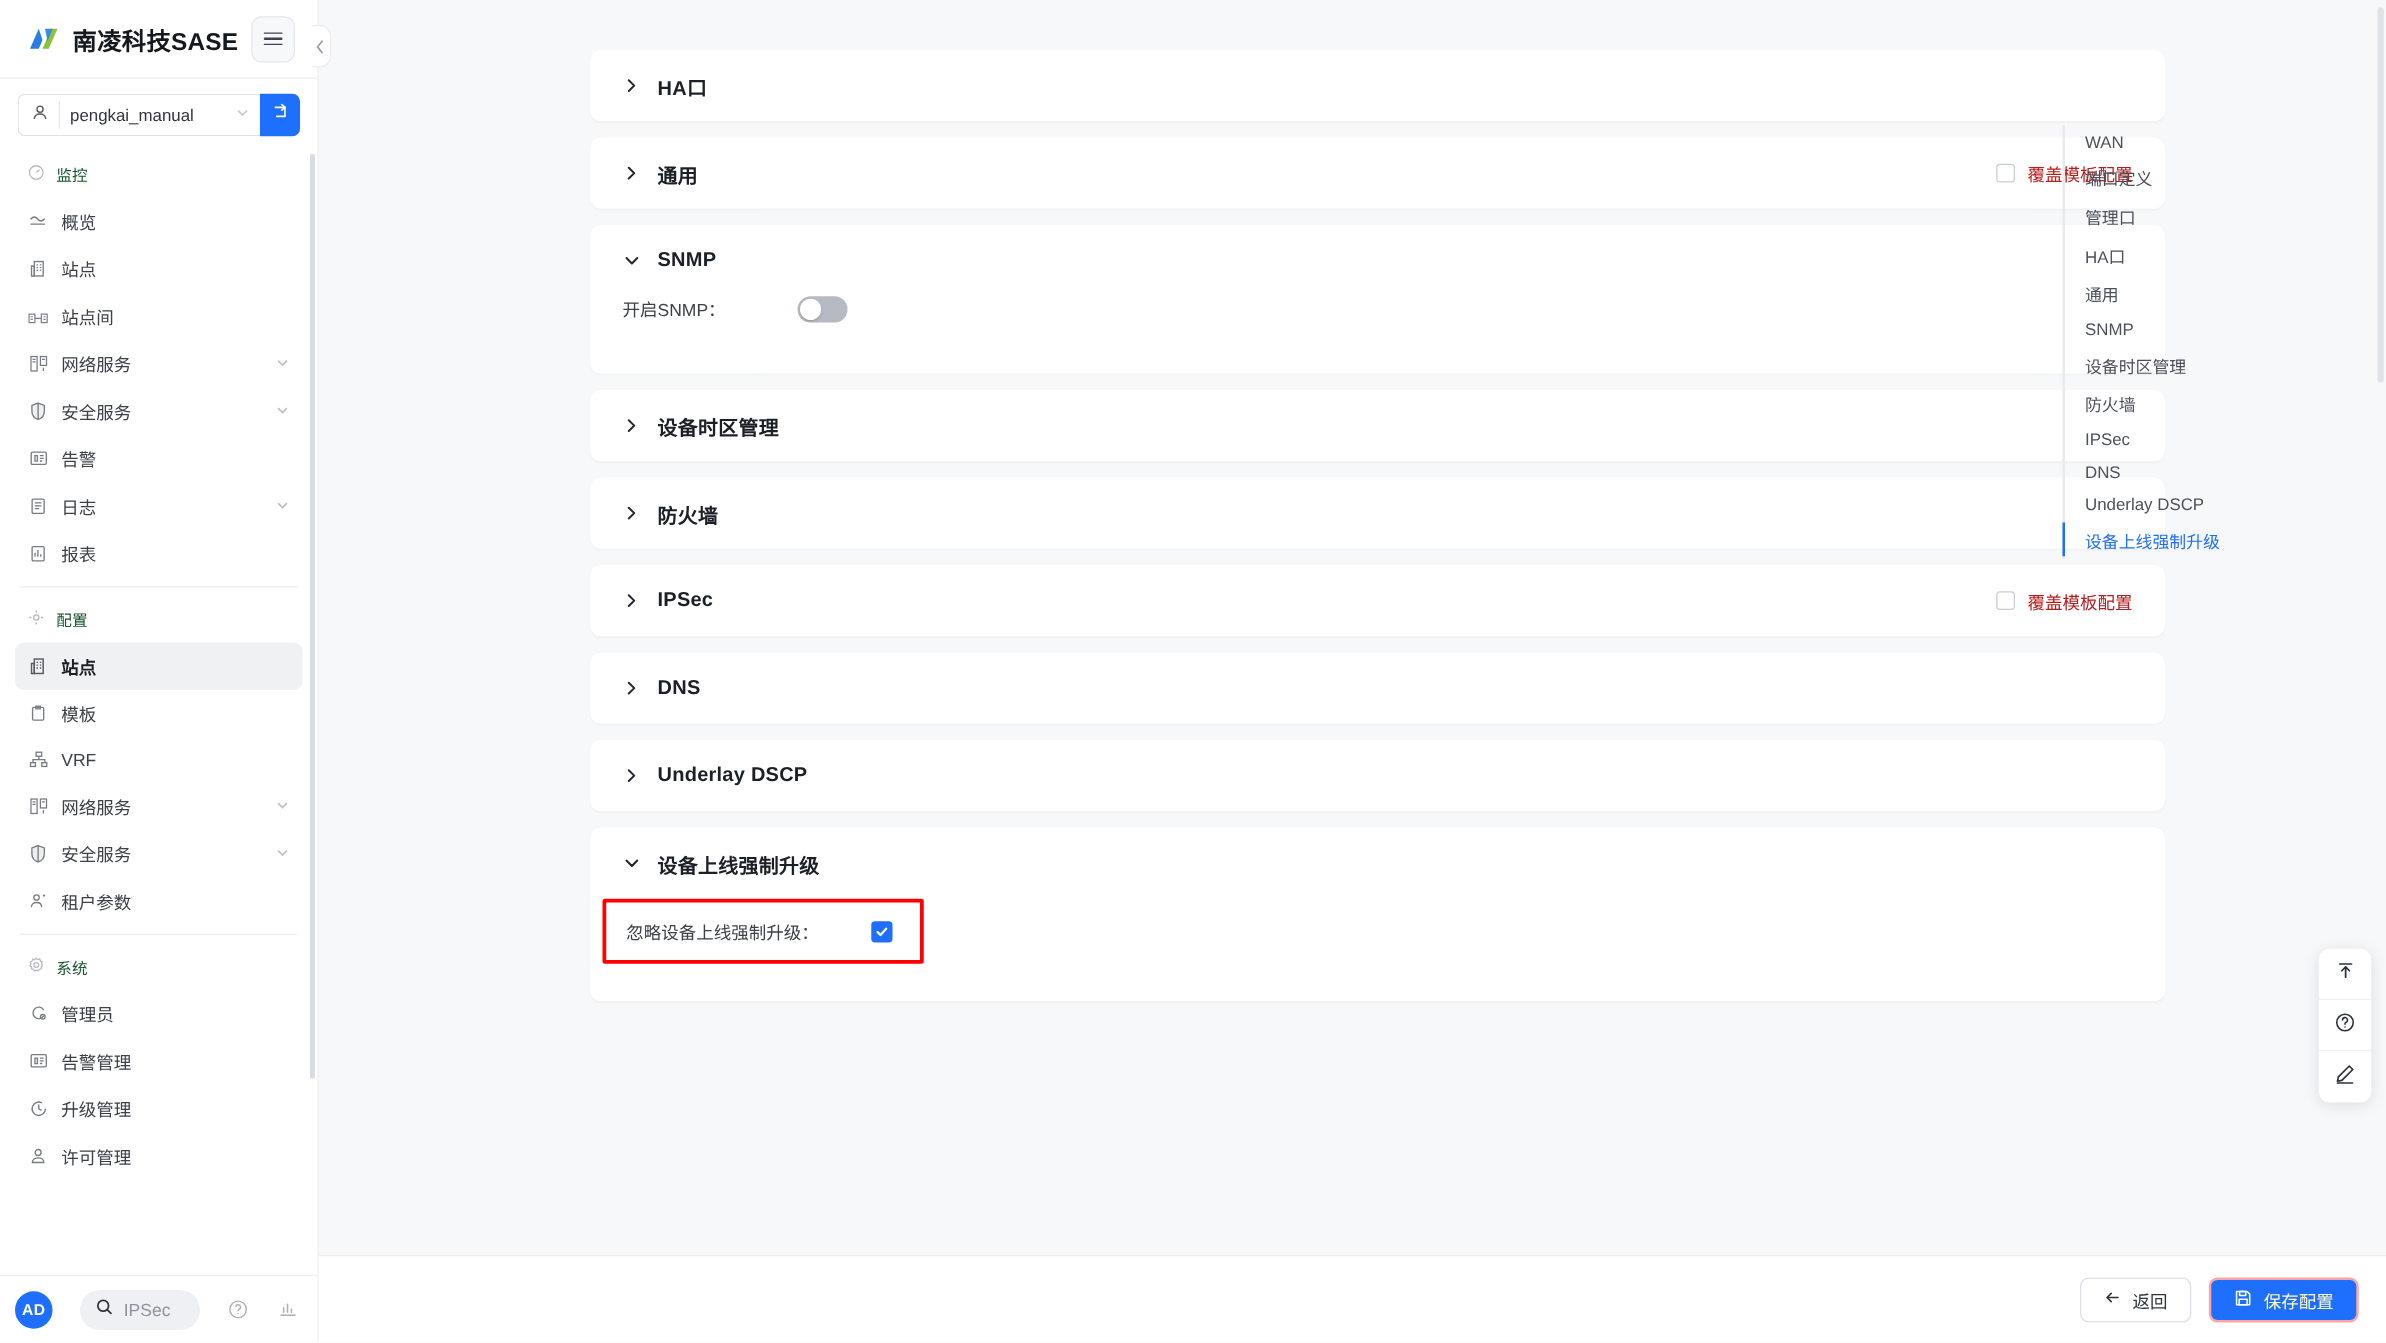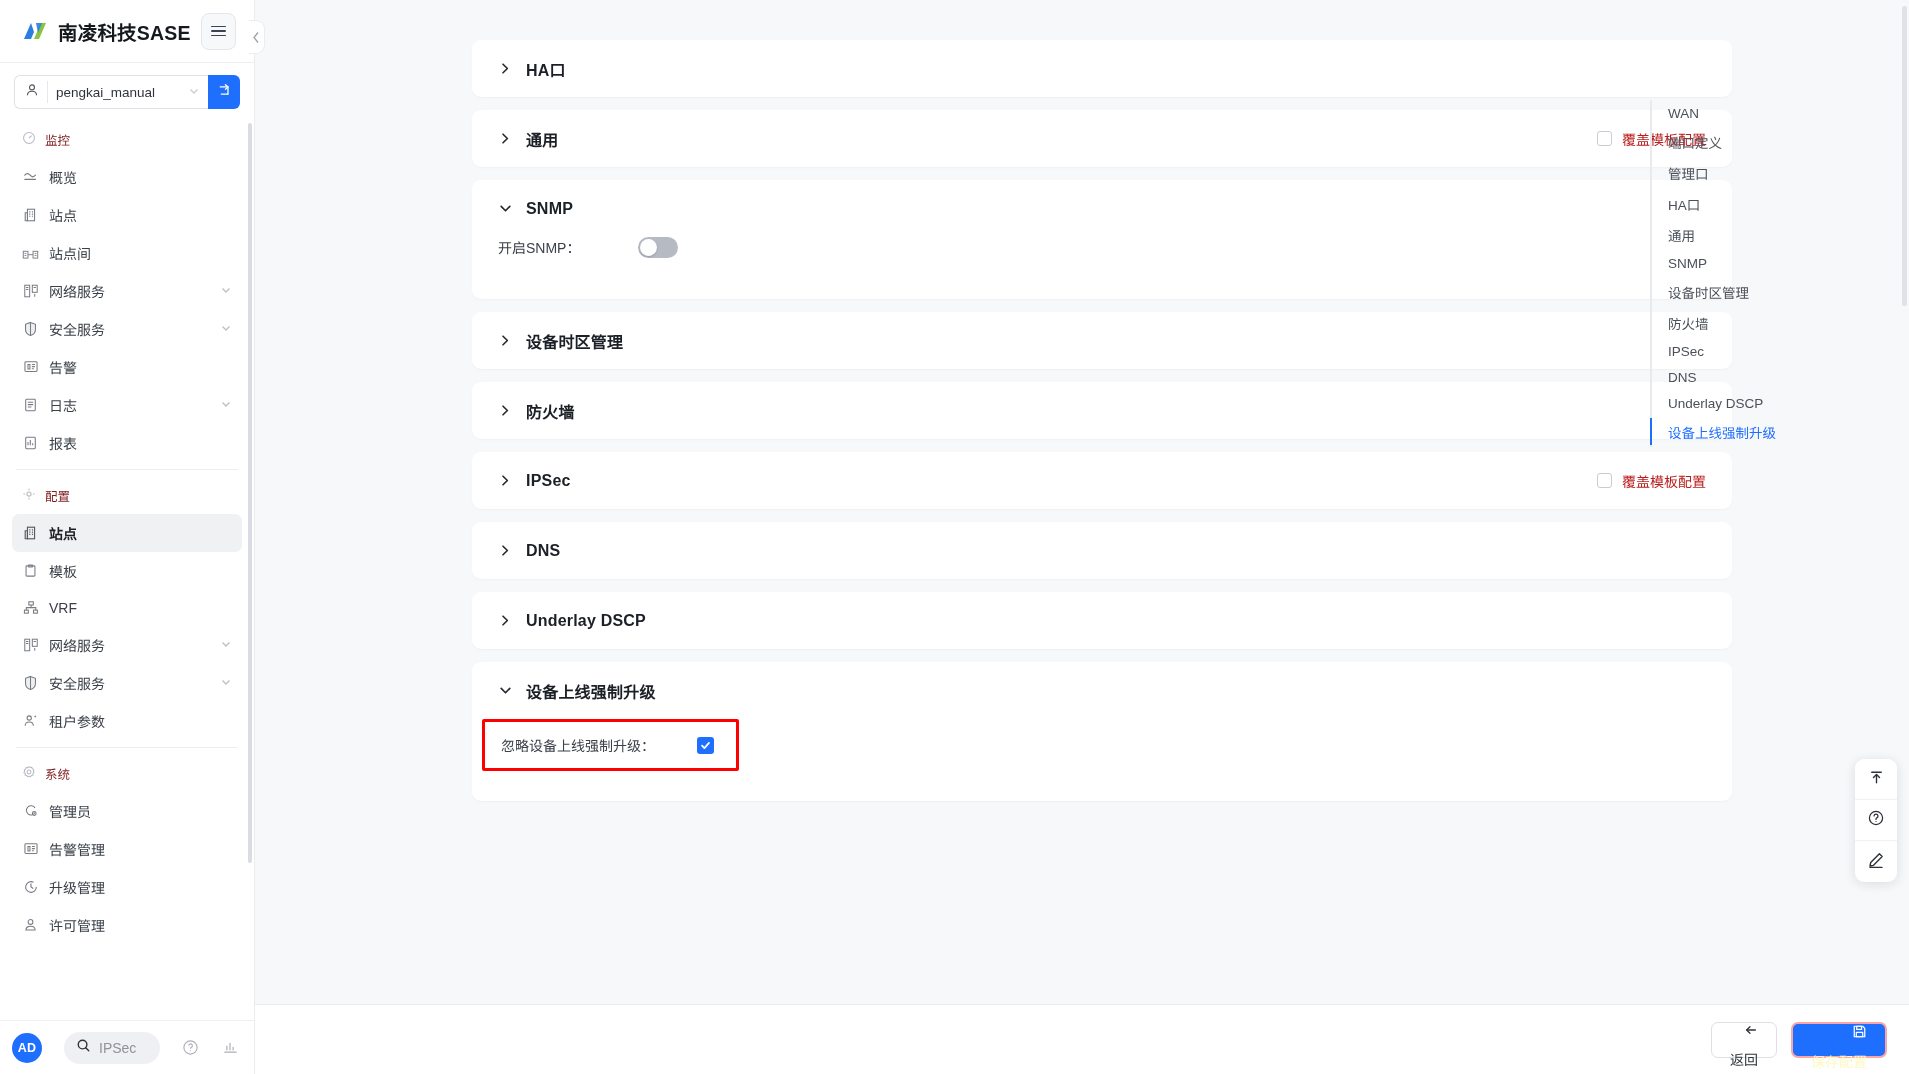--- a/index.html
+++ b/index.html
@@ -68,21 +68,21 @@
   .nav-scroll {
     flex: 1; overflow: hidden; position: relative;
     padding: 6px 0 0 0;
   }
   .nav-track {
     position: absolute; right: 2px; top: 8px; width: 4px; height: 740px;
     background: #d9dce2; border-radius: 3px;
   }
   .nav-group-label {
     display: flex; align-items: center; gap: 9px;
-    padding: 9px 0 9px 22px; font-size: 12.5px; color: #7f1d1d;
+    padding: 9px 0 9px 22px; font-size: 12.5px; color: #14532d;
   }
   .nav-item {
     display: flex; align-items: center; gap: 10px;
     margin: 0 12px; padding: 9px 10px 9px 10px;
     border-radius: 7px; cursor: pointer; position: relative;
     color: #3b4049; font-size: 14px; min-height: 36px;
   }
   .nav-item.active { background: #f0f1f3; font-weight: 600; color: #1c2026; }
   .nav-ico { flex: 0 0 17px; display: flex; align-items: center; justify-content: center; opacity: .75; }
   .nav-label { flex: 1; white-space: nowrap; }
@@ -208,22 +208,22 @@
 
   
   .bottom-bar {
     height: 70px; flex: 0 0 70px; background: #ffffff;
     border-top: 1px solid #ececef;
     display: flex; align-items: center; justify-content: flex-end;
     padding: 0 22px; gap: 14px; position: relative;
   }
   .btn {
     height: 36px; border-radius: 7px; display: inline-flex;
-    align-items: flex-end; gap: 9px; padding: 0 18px;
-    font-size: 14px; cursor: pointer; white-space: nowrap; flex-direction: column;
+    align-items: center; gap: 9px; padding: 0 18px;
+    font-size: 14px; cursor: pointer; white-space: nowrap;
   }
   .btn-ghost { background: #fff; border: 1px solid #dcdfe5; color: #2e333c; }
   .btn-primary { background: #1f6fff; color: #fef9c3; border: 2px solid #fca5a5; font-weight: 400; }
   .watermark {
     position: absolute; left: 50%; top: 50%;
     transform: translate(-50%,-50%);
     font-size: 13px; color: #f1f2f4; letter-spacing: 2px;
     filter: blur(2px); user-select: none; pointer-events: none;
   }
   .main-scrollbar {

